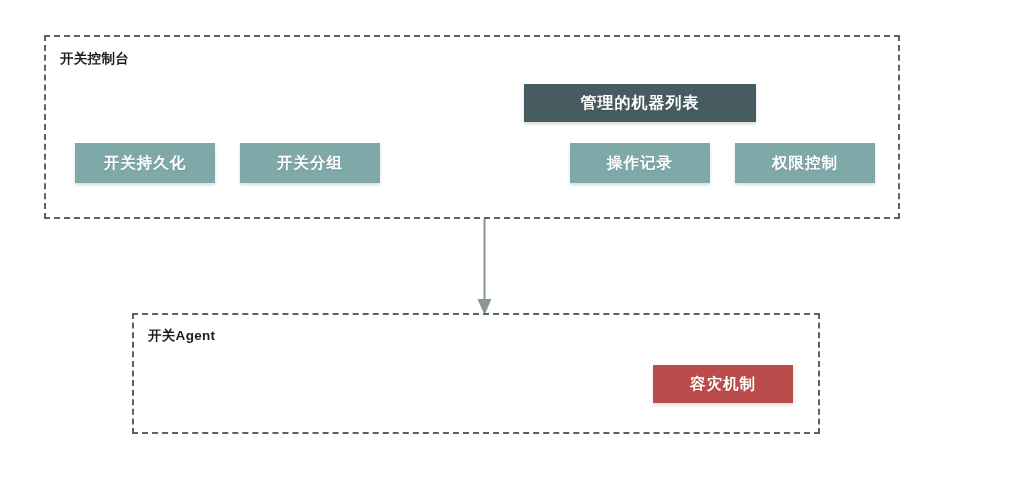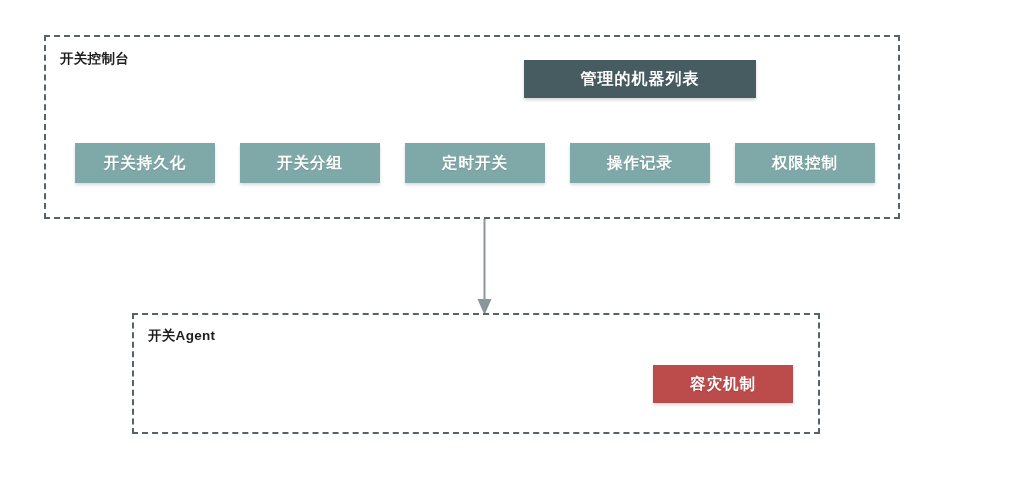--- a/index.html
+++ b/index.html
@@ -79,21 +79,21 @@
     font-size: 15.5px;
     box-shadow: 0 2px 3px rgba(0,0,0,0.15);
   }
   .node-red {
     background: #BC4B4B;
     font-size: 15.5px;
     box-shadow: 0 2px 3px rgba(0,0,0,0.15);
   }
 
   
-  #node-machine-list { left: 524px; top: 60px; width: 232px; height: 38px; }
+  #node-machine-list { left: 524px; top: 84px; width: 232px; height: 38px; }
 
   .teal-row-item { top: 143px; width: 140px; height: 40px; }
   .red-row-item  { top: 365px; width: 140px; height: 38px; }
 
   
   #connector {
     position: absolute;
     left: 455px;
     top: 215px;
     width: 60px;
@@ -107,21 +107,20 @@
 <div id="canvas">
 
   <div class="group" id="group-console">
     <div class="group-label">开关控制台</div>
   </div>
 
   <div class="node node-dark" id="node-machine-list">管理的机器列表</div>
 
   <div class="node node-teal teal-row-item" style="left:75px;">开关持久化</div>
   <div class="node node-teal teal-row-item" style="left:240px;">开关分组</div>
-  <div class="node node-teal teal-row-item" style="left:405px;">定时开关</div>
   <div class="node node-teal teal-row-item" style="left:570px;">操作记录</div>
   <div class="node node-teal teal-row-item" style="left:735px;">权限控制</div>
 
   <svg id="connector" viewBox="0 0 60 102">
     <line x1="29.5" y1="4" x2="29.5" y2="88" stroke="#8b9699" stroke-width="2"></line>
     <polygon points="29.5,100 22.5,84 36.5,84" fill="#8b9699"></polygon>
   </svg>
 
   <div class="group" id="group-agent">
     <div class="group-label">开关Agent</div>

